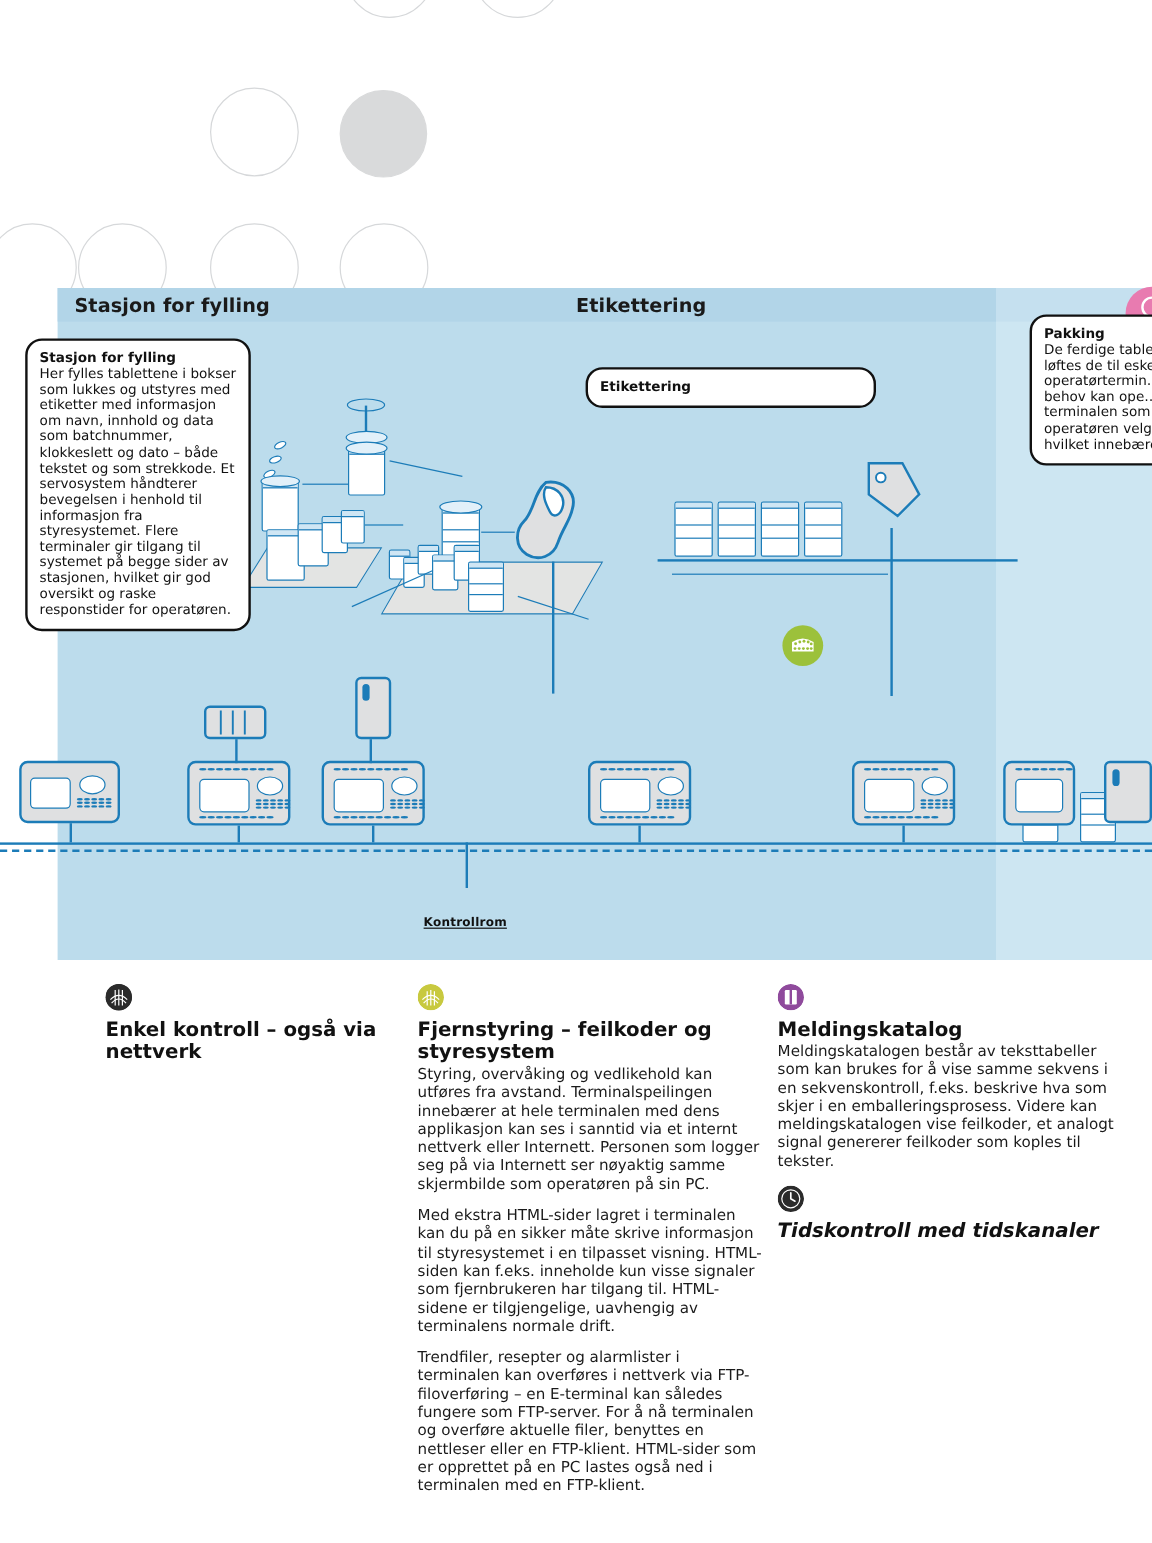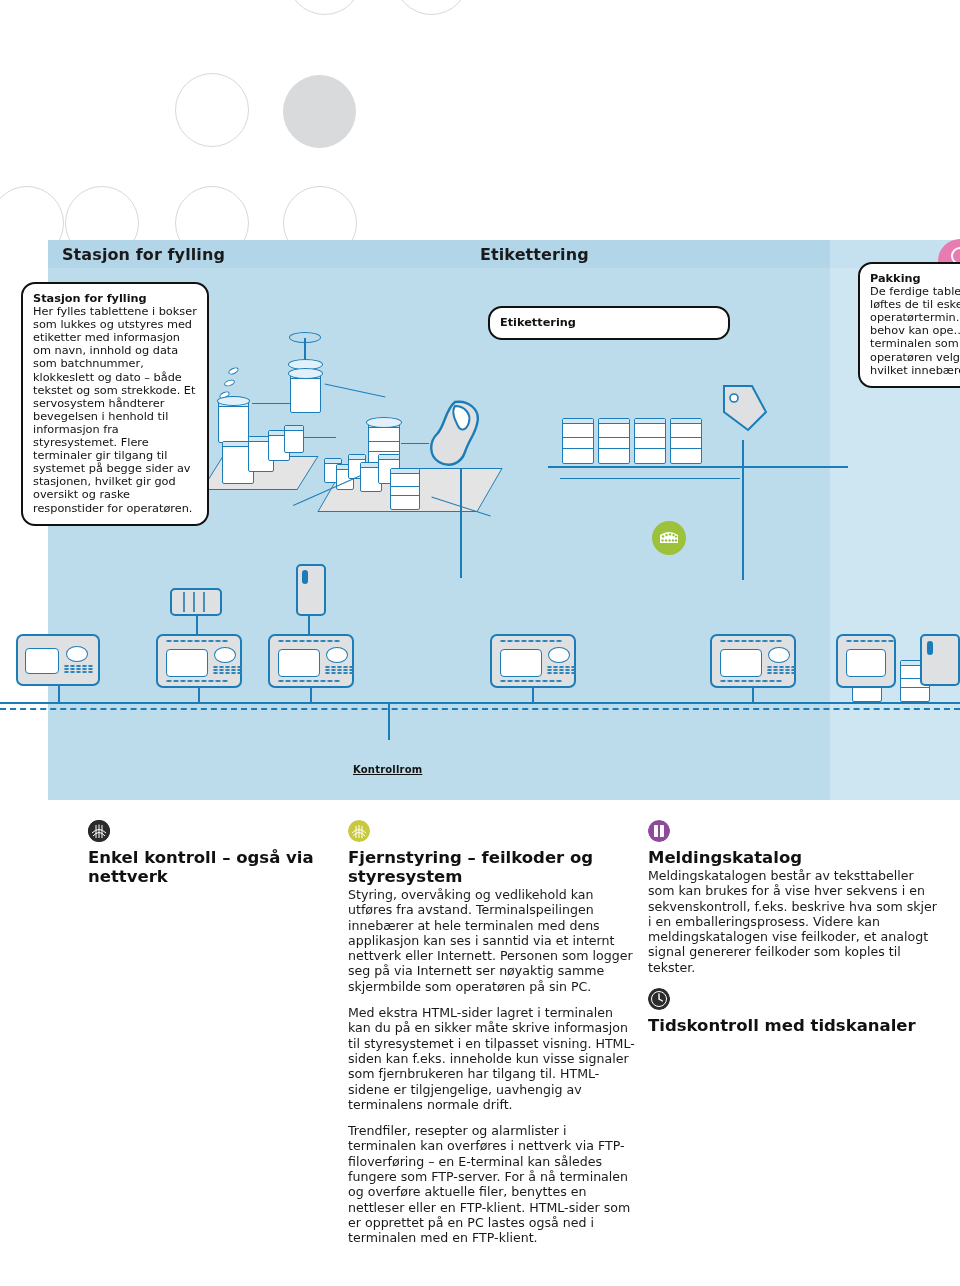--- a/index.html
+++ b/index.html
@@ -547,23 +547,23 @@
     <div class="col c3">
       <div class="blk">
         <span class="icon-badge">
           <svg width="22" height="22" viewBox="0 0 22 22">
             <circle cx="11" cy="11" r="11" fill="#8f4a9c"></circle>
             <rect x="6" y="5" width="10" height="12" rx="1" fill="#ffffff"></rect>
             <rect x="10" y="5" width="2" height="12" fill="#8f4a9c"></rect>
           </svg>
         </span>
         <h2 class="htitle">Meldingskatalog</h2>
-        <p class="body">Meldingskatalogen består av teksttabeller som kan brukes for å vise hver sekvens i en sekvenskontroll, f.eks. beskrive hva som skjer i en emballeringsprosess. Videre kan meldingskatalogen vise feilkoder, et analogt signal genererer feilkoder som koples til tekster.</p>
-      </div>
-      <div class="blk" style="margin-top:13px;">
+        <p class="body">Meldingskatalogen består av teksttabeller som kan brukes for å vise samme sekvens i en sekvenskontroll, f.eks. beskrive hva som skjer i en emballeringsprosess. Videre kan meldingskatalogen vise feilkoder, et analogt signal genererer feilkoder som koples til tekster.</p>
+      </div>
+      <div class="blk" style="margin-top:13px;font-style:italic;">
         <span class="icon-badge">
           <svg width="22" height="22" viewBox="0 0 22 22">
             <circle cx="11" cy="11" r="11" fill="#2b2b2b"></circle>
             <circle cx="11" cy="11" r="7.5" fill="none" stroke="#ffffff" stroke-width="1"></circle>
             <path d="M11 6 L11 11 L14.5 13" stroke="#ffffff" stroke-width="1.4" fill="none" stroke-linecap="round"></path>
           </svg>
         </span>
         <h2 class="htitle">Tidskontroll med tidskanaler</h2>
       </div>
     </div>

